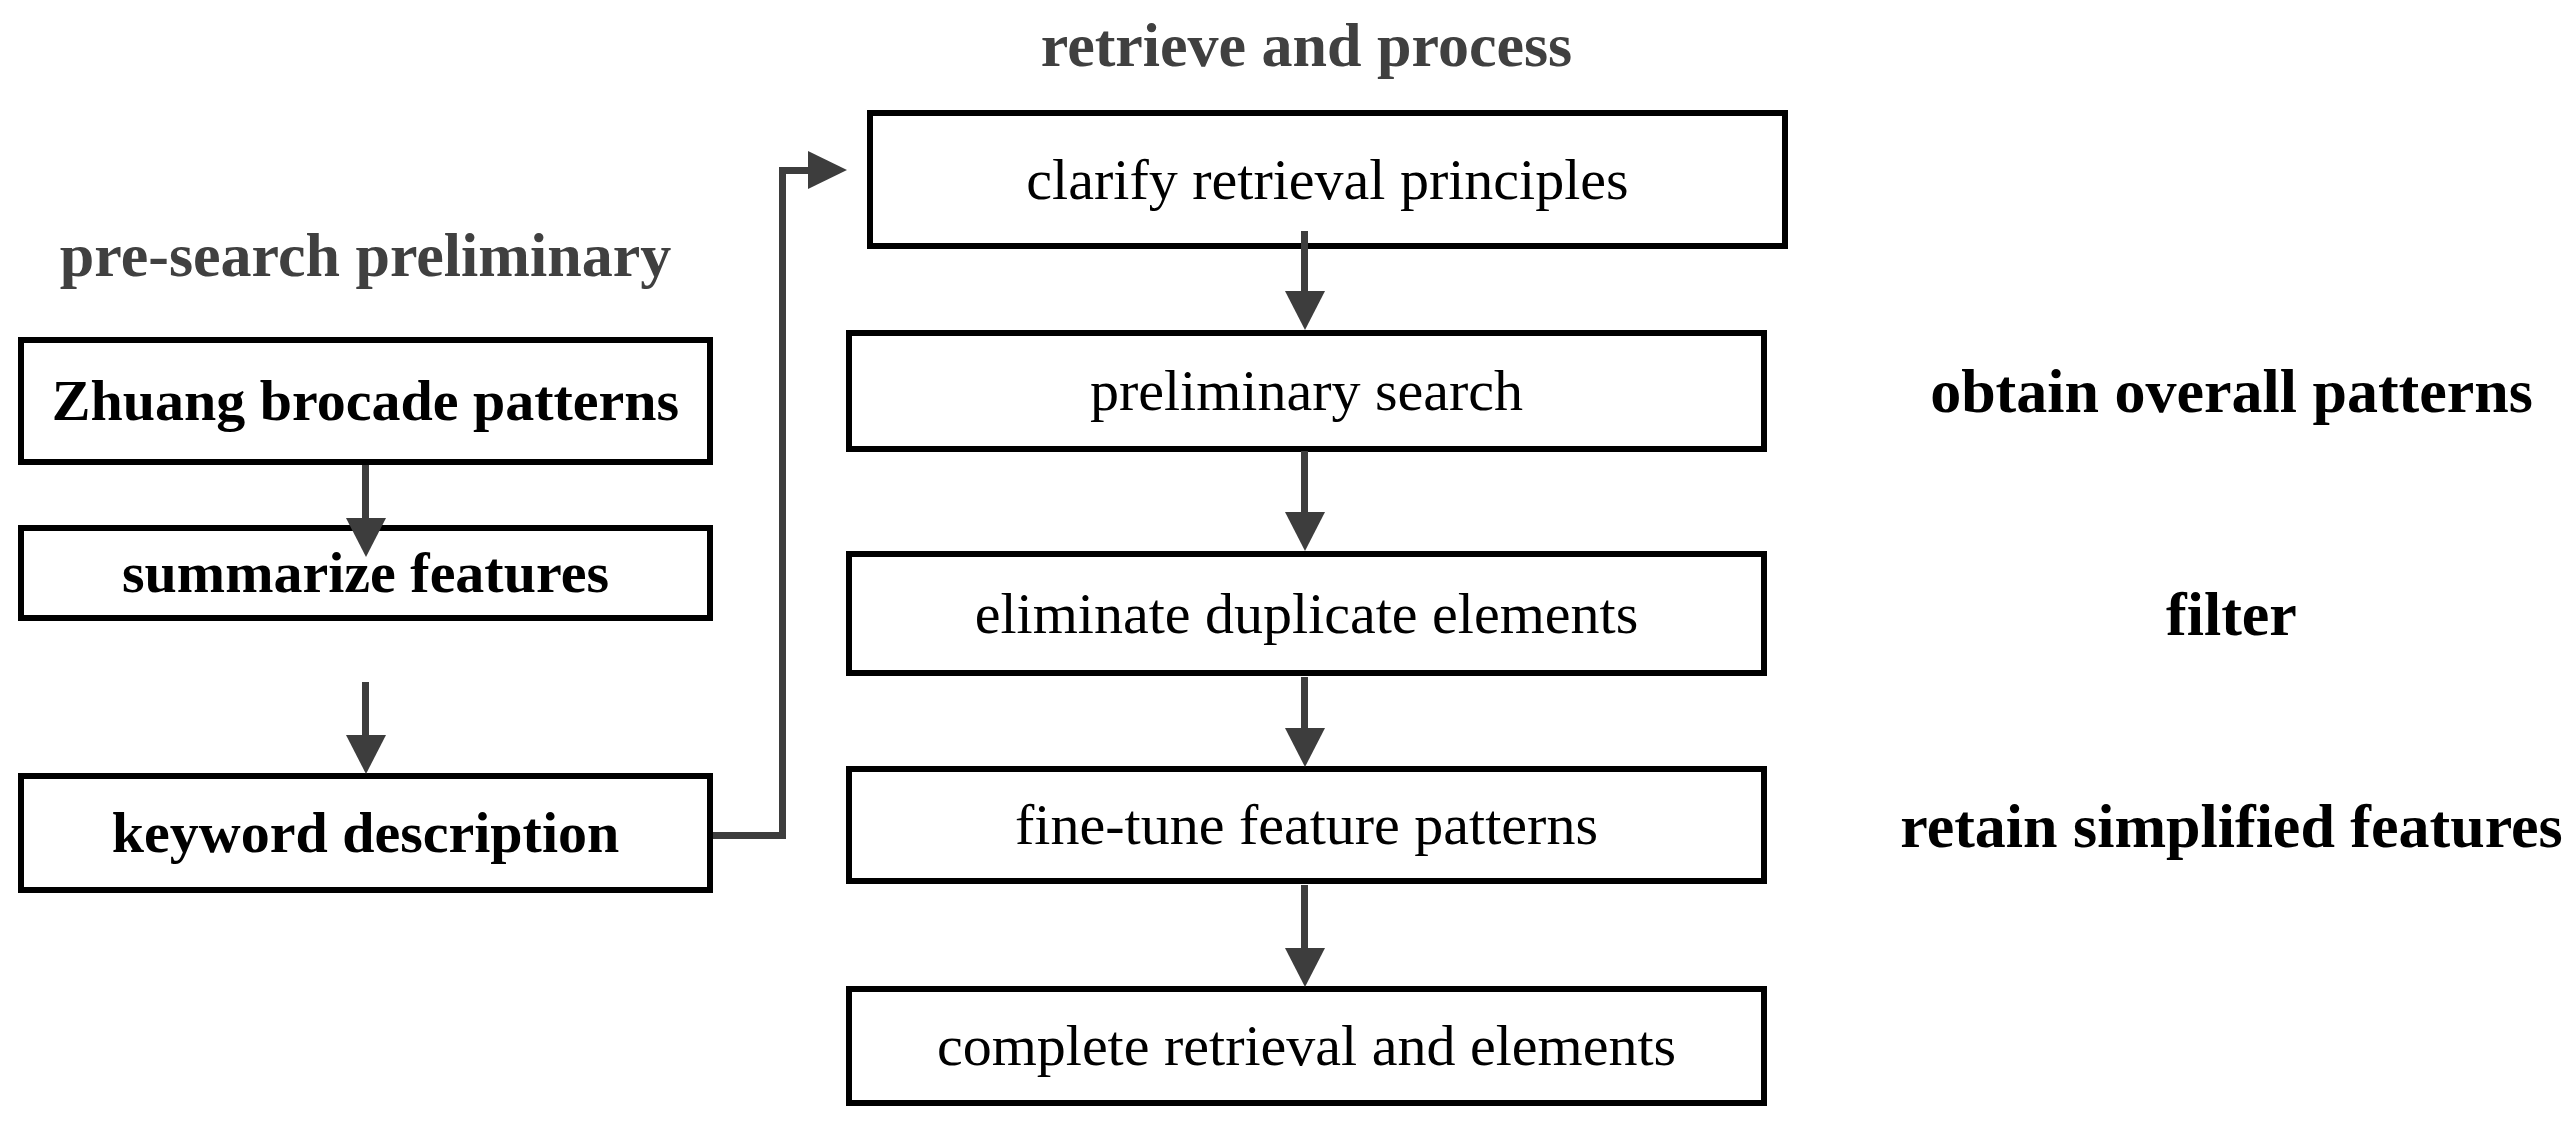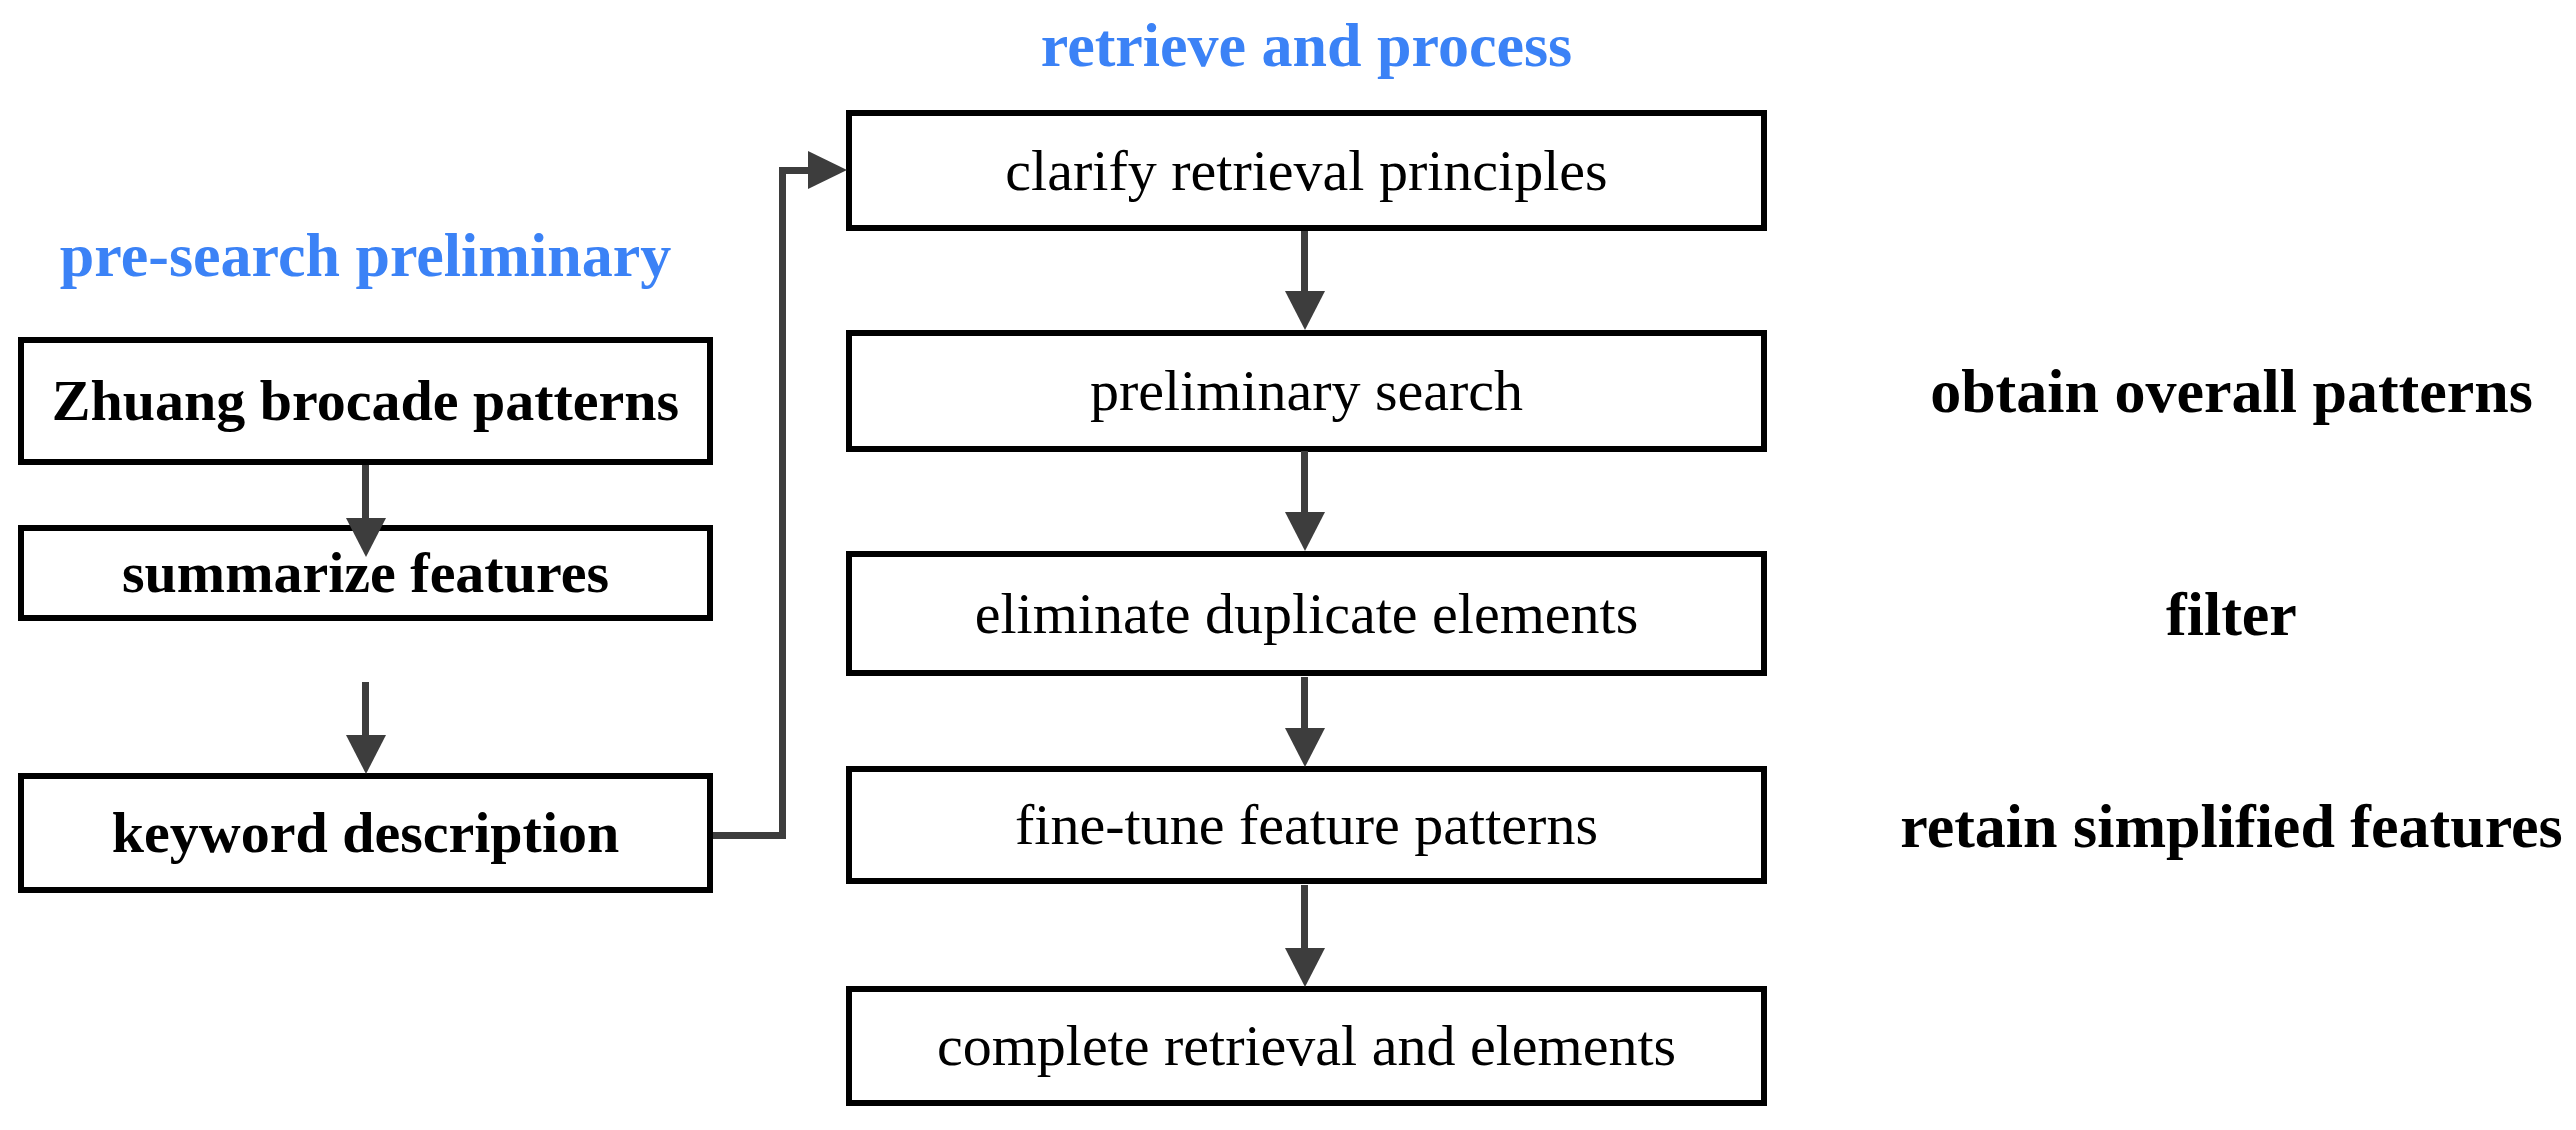--- a/index.html
+++ b/index.html
@@ -13,21 +13,21 @@
   .stage{position:absolute;inset:0;}
 
   
   .col-title{
     position:absolute;
     font-weight:bold;
     font-size:62px;
     line-height:1;
     text-align:center;
     white-space:nowrap;
-    color:#3b82f6;
+    color:#404040;
   }
   #left-title{left:18px;width:695px;top:224px;}
   #center-title{left:846px;width:921px;top:13.7px;}
 
   .side-label{
     position:absolute;
     left:1841px;width:781px;
     font-weight:bold;
     font-size:62px;
     line-height:1;
@@ -51,21 +51,21 @@
     font-size:58px;
     line-height:1;
     white-space:nowrap;
   }
   .left-box{left:18px;width:695px;font-weight:bold;}
   #lbox-0{top:337px;height:128px;}
   #lbox-1{top:525px;height:96px;}
   #lbox-2{top:773px;height:120px;}
 
   .center-box{left:846px;width:921px;}
-  #cbox-0{top:110px;height:121px;}
+  #cbox-0{top:110px;height:139px;margin-left:21px;}
   #cbox-1{top:330px;height:122px;}
   #cbox-2{top:551px;height:125px;}
   #cbox-3{top:766px;height:118px;}
   #cbox-4{top:986px;height:120px;}
 
   
   .varrow{position:absolute;width:41px;display:flex;flex-direction:column;align-items:center;}
   .varrow .shaft{width:6.9px;flex:1 1 auto;background:#3d3d3d;}
   .varrow .head{
     width:0;height:0;flex:0 0 auto;

